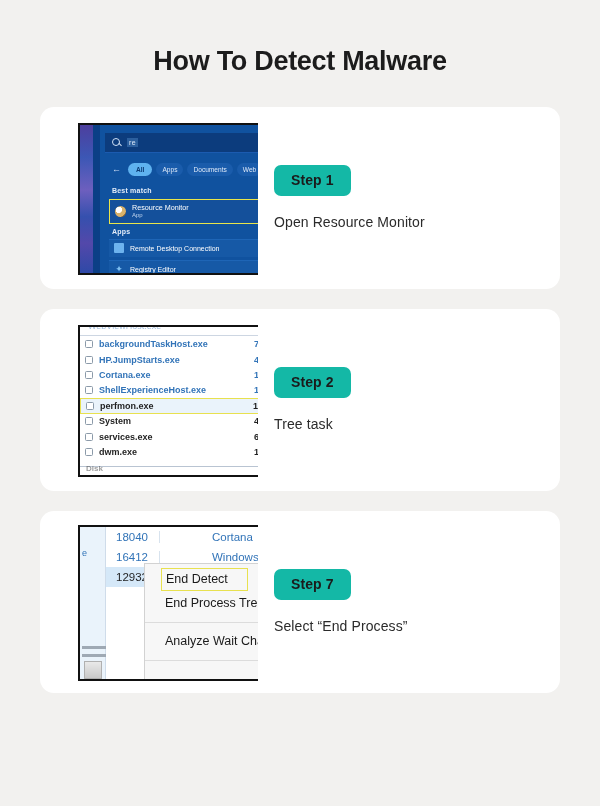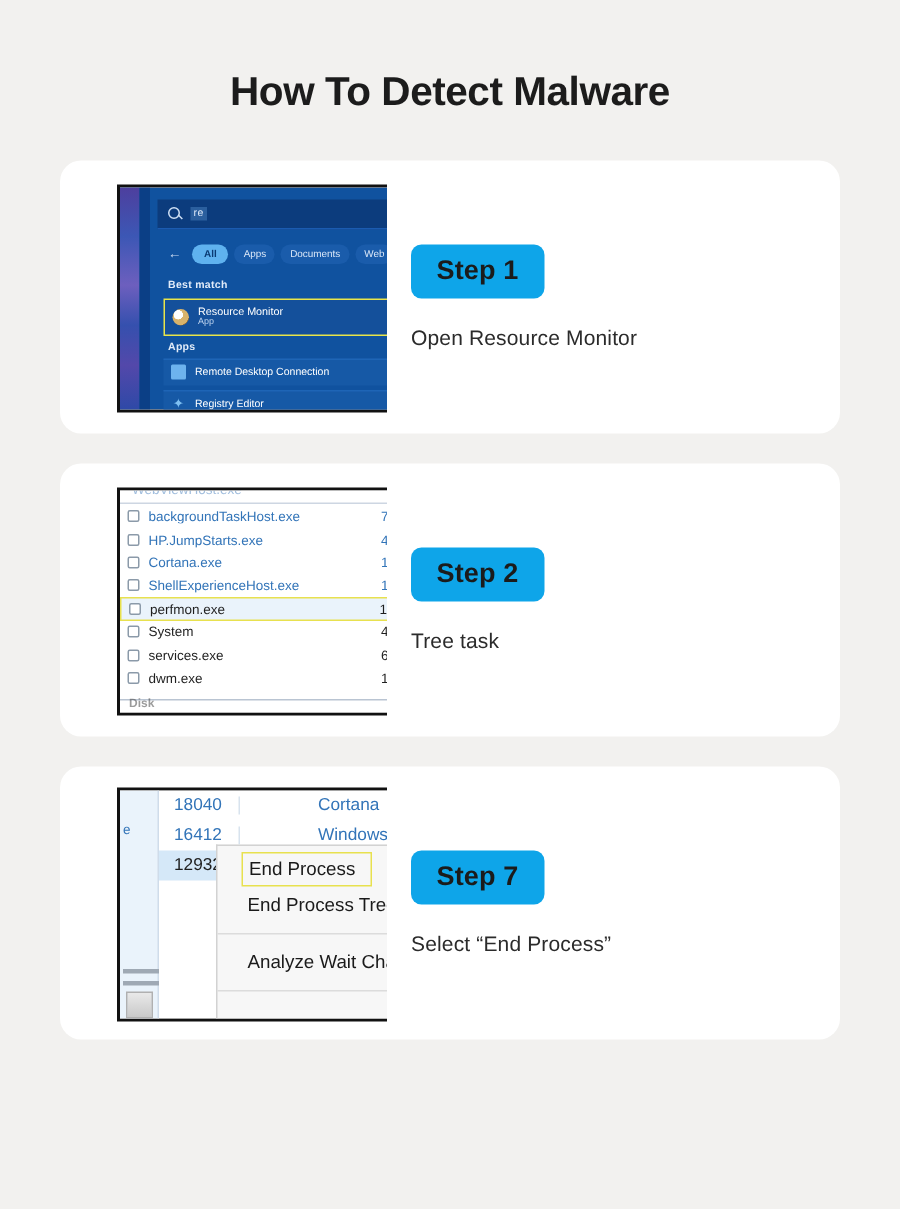--- a/index.html
+++ b/index.html
@@ -58,24 +58,24 @@
   }
 
   .caption-wrap {
     flex: 1 1 auto;
     padding-left: 16px;
     padding-right: 18px;
   }
 
   .badge {
     display: inline-block;
-    background: #0ea5e9;
+    background: #14b8a6;
     color: #1b1b1b;
     font-weight: bold;
-    font-size: 18px;
+    font-size: 14px;
     padding: 7px 17px 8px 17px;
     border-radius: 7px;
     letter-spacing: 0.1px;
   }
 
   .caption {
     margin-top: 18px;
     font-size: 14px;
     color: #2b2b2b;
     letter-spacing: 0.1px;
@@ -243,20 +243,21 @@
   .proc-clip-top .ghost {
     position: absolute; top: -6px; left: 8px;
     font-size: 9px; color: #2f6fb5; opacity: .45;
   }
   .proc-rows { position: absolute; left: 0; right: 0; top: 10px; }
   .prow {
     display: flex;
     align-items: center;
     height: 15.4px;
     padding-left: 5px;
+    font-weight: bold;
   }
   .prow.sel {
     background: #eaf3fb;
     border: 1.5px solid #e8e14f;
   }
   .cb {
     width: 8px; height: 8px;
     border: 1px solid #8b9aa9;
     border-radius: 1.5px;
     flex: 0 0 auto;
@@ -547,21 +548,21 @@
               <span class="rm-pid blue">16412</span>
               <span class="rm-desc blue">Windows She</span>
             </div>
             <div class="rmrow hl">
               <span class="rm-pid dark">12932</span>
               <span class="rm-desc dark">Resource and</span>
             </div>
           </div>
 
           <div class="ctx-menu">
-            <div class="ctx-item first">End Process</div>
+            <div class="ctx-item first">End Detect</div>
             <div class="ctx-item">End Process Tree</div>
             <div class="ctx-sep"></div>
             <div class="ctx-item">Analyze Wait Chain...</div>
             <div class="ctx-sep"></div>
           </div>
         </div>
       </div>
     </div>
 
     <div class="caption-wrap">

